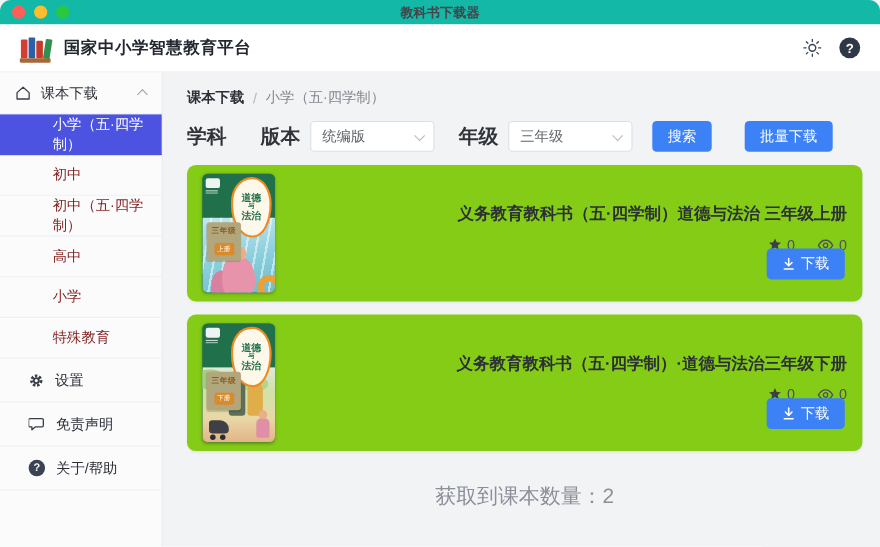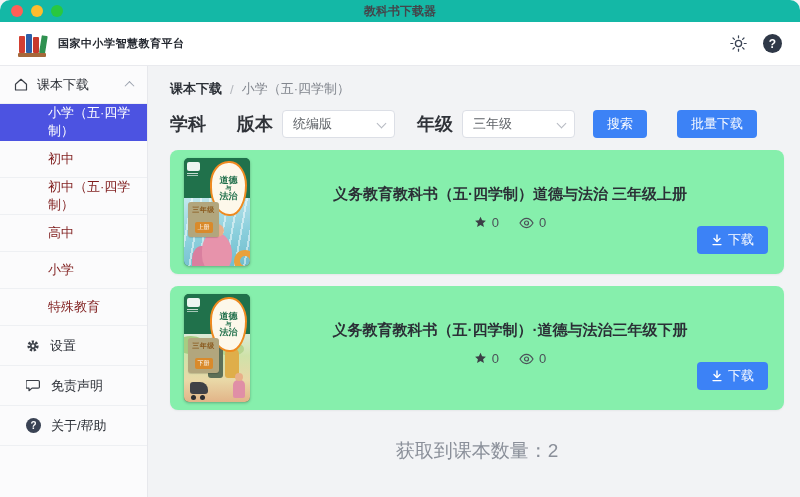--- a/index.html
+++ b/index.html
@@ -18,21 +18,21 @@
 
   
   .header { height:44px; background:#fff; border-bottom:1px solid #e9eaee; display:flex; align-items:center; padding:0 18px; flex-shrink:0; }
   .logo { width:30px; height:26px; position:relative; margin-right:10px; flex-shrink:0; }
   .logo .shelf { position:absolute; left:0; right:2px; bottom:0; height:4px; background:#a5683a; border-radius:1px; }
   .logo .b { position:absolute; bottom:4px; width:6px; border-radius:1px; }
   .logo .b1 { left:1px; height:17px; background:#d23f31; }
   .logo .b2 { left:8px; height:19px; background:#2b5fa8; }
   .logo .b3 { left:15px; height:16px; background:#c8392c; }
   .logo .b4 { left:21px; height:18px; background:#2f9150; transform:rotate(9deg); transform-origin:bottom left; }
-  .app-title { font-size:11px; font-weight:700; color:#23272f; letter-spacing:.5px; }
+  .app-title { font-size:15px; font-weight:700; color:#23272f; letter-spacing:.5px; }
   .header-right { margin-left:auto; display:flex; align-items:center; gap:16px; }
   .icon-btn { display:flex; align-items:center; justify-content:center; cursor:pointer; }
   .help-circle { width:19px; height:19px; border-radius:50%; background:#2f3847; color:#fff; font-size:12px; font-weight:700; display:flex; align-items:center; justify-content:center; }
 
   
   .bodyrow { flex:1; display:flex; min-height:0; }
 
   
   .sidebar { width:148px; background:#fbfbfc; border-right:1px solid #e7e8ec; font-size:13px; flex-shrink:0; }
   .side-parent { height:38px; display:flex; align-items:center; padding:0 14px; border-bottom:1px solid #eef0f3; gap:9px; cursor:pointer; color:#2b2f36; }
@@ -54,22 +54,22 @@
   .filters { margin-top:12px; display:flex; align-items:center; }
   .fgroup { display:flex; align-items:center; margin-right:22px; }
   .flabel { font-size:18px; font-weight:700; color:#303339; margin-right:9px; }
   .select { width:113px; height:28px; background:#fff; border:1px solid #dcdfe6; border-radius:4px; display:flex; align-items:center; padding:0 10px; font-size:13px; color:#5f6368; position:relative; cursor:pointer; }
   .select .chev { position:absolute; right:9px; top:9px; transform:rotate(45deg); border-color:#b6bac2; }
   .btn { height:28px; border:none; border-radius:4px; background:#3c82f6; color:#fff; font-size:13px; padding:0 14px; display:flex; align-items:center; justify-content:center; cursor:pointer; gap:5px; font-family:inherit; }
   .btn.search { margin-left:-4px; }
   .btn.batch { margin-left:30px; }
 
   .cards { margin-top:12px; display:flex; flex-direction:column; gap:12px; }
-  .card { background:#86efac; border-radius:8px; height:124px; position:relative; display:flex; padding:8px 14px; box-shadow:0 1px 2px rgba(0,0,0,.05); }
-  .card-text { flex:1; display:flex; flex-direction:column; align-items:center; padding-top:27px; }
+  .card { background:#84cc16; border-radius:8px; height:124px; position:relative; display:flex; padding:8px 14px; box-shadow:0 1px 2px rgba(0,0,0,.05); }
+  .card-text { flex:1; display:flex; flex-direction:column; align-items:flex-end; padding-top:27px; }
   .card-title { font-size:15px; font-weight:700; color:#2b2f36; }
   .card-stats { margin-top:11px; display:flex; gap:20px; align-items:center; font-size:13px; color:#4b5158; }
   .stat { display:flex; align-items:center; gap:5px; }
   .dl-btn { position:absolute; right:16px; bottom:20px; }
 
   
   .cover { width:66px; height:108px; border-radius:5px; position:relative; overflow:hidden; flex-shrink:0; align-self:center; box-shadow:0 1px 3px rgba(0,0,0,.28); background:#20714b; }
   .cov-top { position:absolute; left:0; right:0; top:0; height:44px; background:#20714b; }
   .cov-logo { position:absolute; left:3px; top:4px; width:13px; height:9px; background:rgba(255,255,255,.92); border-radius:2px; z-index:2; }
   .cov-logo::after { content:""; position:absolute; left:0; right:2px; top:11px; height:1px; background:rgba(255,255,255,.75); box-shadow:0 2px 0 rgba(255,255,255,.6); }

